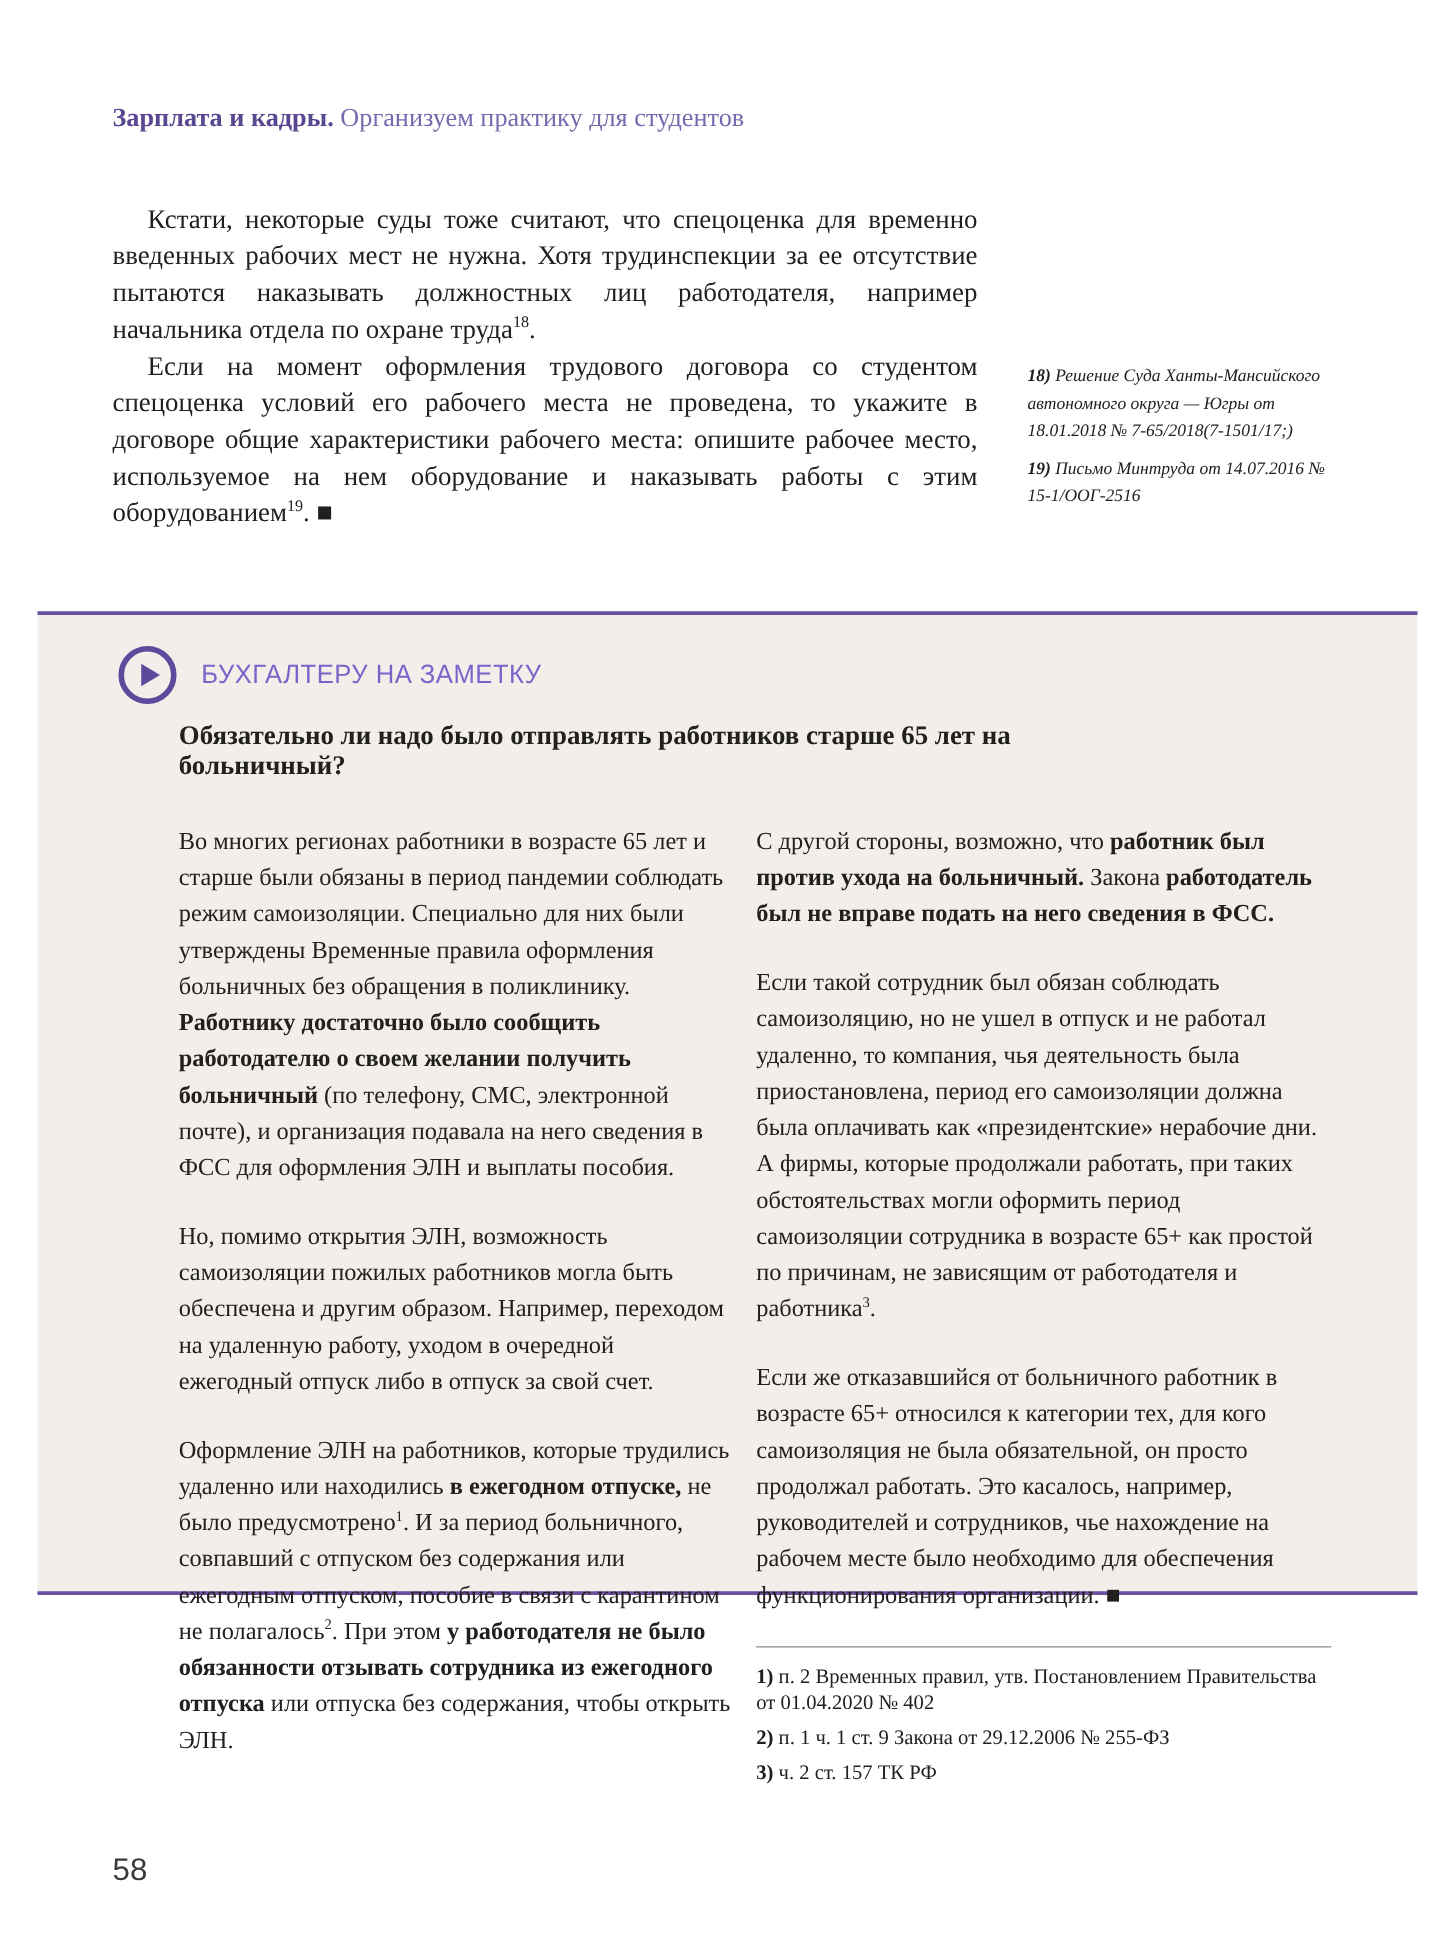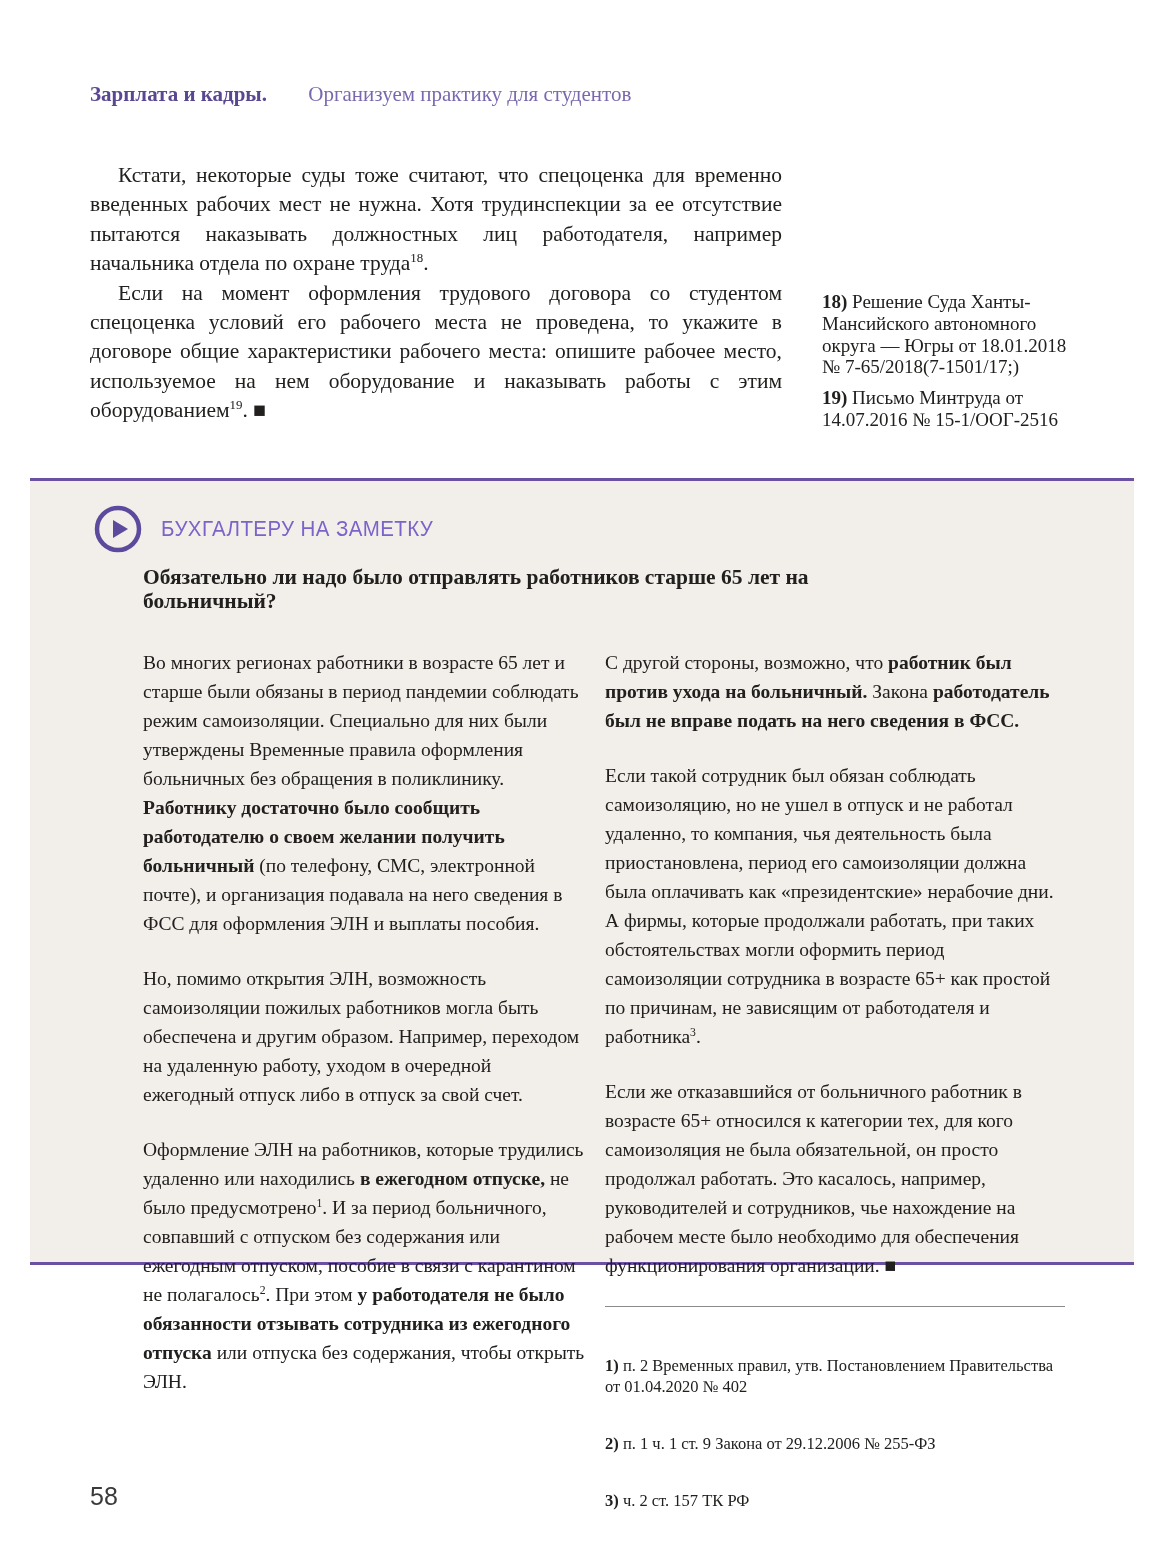--- a/index.html
+++ b/index.html
@@ -24,44 +24,45 @@
     color: var(--text-color);
     overflow: hidden;
   }
   .kicker {
     position: absolute;
     left: 90px; top: 82px;
     font-size: 21px;
     white-space: nowrap;
   }
   .kicker .rubric { font-weight: 700; color: var(--rubric-purple); }
-  .kicker .subtitle { color: var(--subtitle-purple); margin-left: 36px; }
+  .kicker .subtitle { color: var(--subtitle-purple); }
 
   .article {
     position: absolute;
     left: 90px; top: 161px;
     width: 692px;
     font-size: 21.5px;
     line-height: 29.4px;
     text-align: justify;
   }
   .article p { text-indent: 28px; }
 
   .sidenotes {
     position: absolute;
     left: 822px; top: 291px;
     width: 252px;
-    font-size: 19px;
+    font-size: 14px;
     line-height: 21.8px;
+    font-style: italic;
   }
   .sidenotes p + p { margin-top: 9px; }
 
   .notebox {
     position: absolute;
-    left: 30px; top: 478px;
+    left: 30px; top: 489px;
     width: 1104px; height: 787px;
     background: var(--note-box-bg);
     border-top: 3px solid var(--accent-purple);
     border-bottom: 3px solid var(--accent-purple);
   }
   .notebox-header {
     position: absolute;
     left: 64px; top: 24px;
     display: flex;
     align-items: center;
@@ -97,21 +98,21 @@
   .b { font-weight: 700; }
   sup { font-size: 0.6em; line-height: 0; vertical-align: super; }
 
   .footnotes {
     margin-top: 18px;
     border-top: 1.5px solid var(--rule-gray);
     padding-top: 12px;
     font-size: 16.5px;
     line-height: 21px;
   }
-  .footnotes p { margin-bottom: 7px; margin-top: 36px; }
+  .footnotes p { margin-bottom: 7px; }
 
   .page-number {
     position: absolute;
     left: 90px; top: 1482px;
     font-family: "Liberation Sans", sans-serif;
     font-size: 25px;
     color: var(--page-number-color);
   }
 </style>
 </head>

